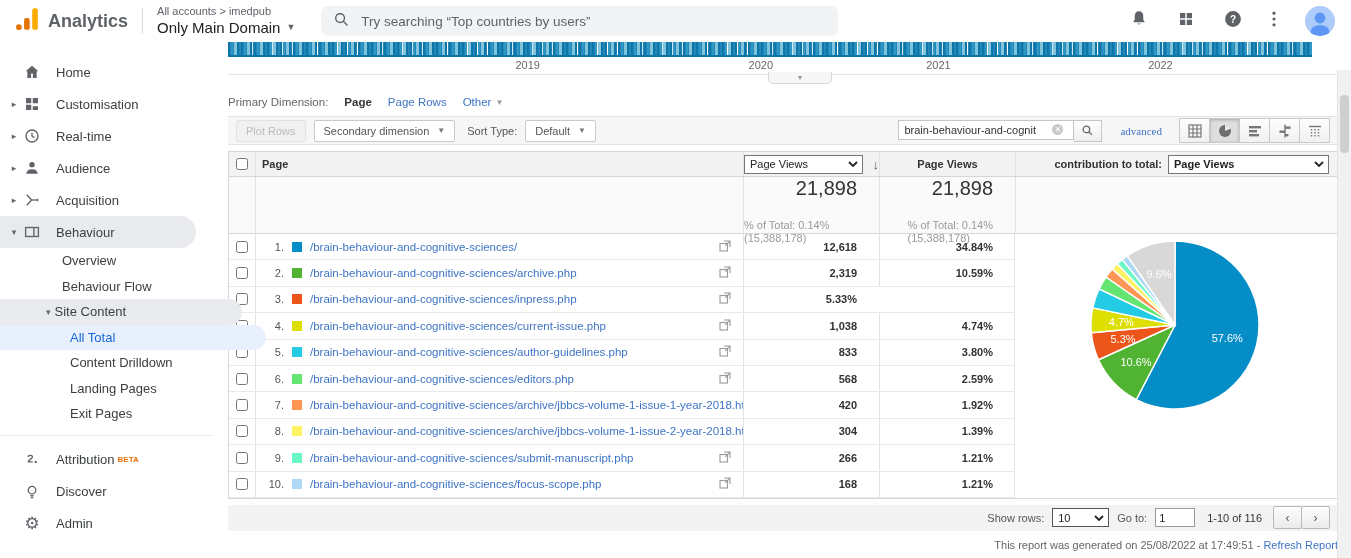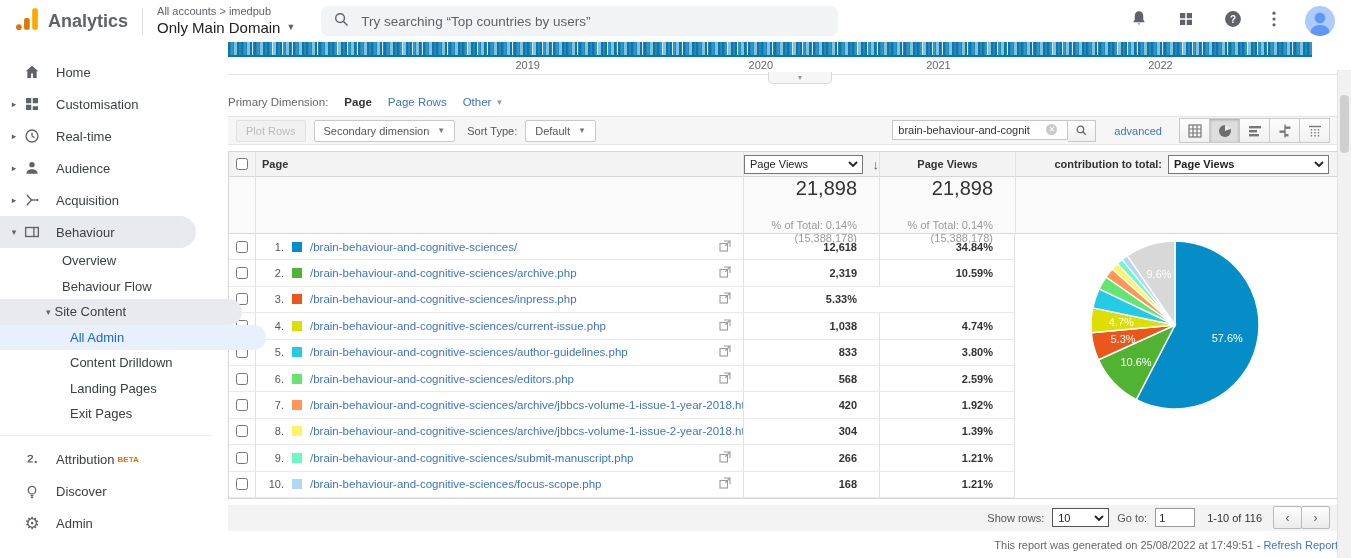--- a/index.html
+++ b/index.html
@@ -56,21 +56,21 @@
   .btn{height:20px;display:inline-flex;align-items:center;gap:8px;padding:0 9px;border:1px solid #c9c9c9;border-radius:2px;background:#fff;color:#555;font-size:11px;cursor:pointer;text-align:right;}
   .btn .chev{font-size:8px;color:#777;}
   .btn-disabled{background:#f1f1f1;border-color:#e2e2e2;color:#bbb;cursor:default;}
   .tb-label{color:#555;margin-left:4px;}
   .tb-spacer{flex:1;}
   .srch{display:flex;}
   .srch-box{width:168px;height:18px;border:1px solid #c6c6c6;background:#fff;display:flex;align-items:center;padding:0 3px;}
   .srch-box input{border:none;outline:none;width:146px;font-size:11px;color:#333;font-family:"Liberation Sans",sans-serif;background:transparent;}
   .clear-ic{width:11px;height:11px;border-radius:50%;background:#c9c9c9;color:#fff;font-size:8px;display:flex;align-items:center;justify-content:center;cursor:pointer;}
   .srch-btn{width:27px;height:20px;border:1px solid #c6c6c6;border-left:none;background:linear-gradient(#fefefe,#efefef);display:flex;align-items:center;justify-content:center;cursor:pointer;}
-  .adv{margin:0 10px;}
+  .adv{margin:0 10px;font-family:Liberation Serif, serif;}
   .vgroup{display:flex;}
   .vbtn{width:29px;height:23px;border:1px solid #c9c9c9;margin-left:-1px;background:linear-gradient(#fdfdfd,#f1f1f1);display:flex;align-items:center;justify-content:center;cursor:pointer;}
   .vbtn.active{background:#dedede;box-shadow:inset 0 1px 3px rgba(0,0,0,.25);}
   
   .gatable{margin-top:6px;border:1px solid #d6d6d6;}
   .grid5{display:grid;grid-template-columns:26px 1fr 136px 136px 322px;}
   .thead{background:#f3f3f3;border-bottom:1px solid #d6d6d6;height:24px;align-items:center;}
   .thead>div{height:100%;display:flex;align-items:center;box-sizing:border-box;}
   .bl{border-left:1px solid #e2e2e2;}
   .th-check{justify-content:center;}
@@ -78,21 +78,21 @@
   .th-sel{justify-content:center;gap:10px;}
   .th-metric{justify-content:center;font-weight:bold;color:#333;}
   .th-contrib{justify-content:flex-end;gap:6px;padding-right:8px;font-weight:bold;color:#333;}
   .sel{display:inline-flex;align-items:center;justify-content:space-between;border:1px solid #767676;background:#fff;height:17px;padding:0 4px 0 5px;font-size:11px;color:#222;cursor:pointer;}
   .sel svg{margin-left:8px;}
   .sort-ic{font-size:13px;color:#555;font-weight:bold;cursor:pointer;}
   .tsummary{background:#fafafa;border-bottom:1px solid #d6d6d6;height:56px;}
   .tsummary>div{box-sizing:border-box;height:100%;}
   .sum-cell{display:flex;flex-direction:column;justify-content:center;align-items:flex-end;padding-right:22px;}
   .sum-big{font-size:20px;color:#333;}
-  .sum-small{font-size:11px;color:#9a9a9a;margin-top:19px;text-align:right;line-height:13px;}
+  .sum-small{font-size:11px;color:#9a9a9a;margin-top:19px;line-height:13px;}
   .tbody{position:relative;}
   .trow{display:grid;grid-template-columns:26px 1fr 136px 136px;margin-right:322px;height:25.4px;border-bottom:1px solid #e9e9e9;align-items:center;}
   .trow>div{height:100%;display:flex;align-items:center;box-sizing:border-box;}
   .c-check{justify-content:center;}
   .c-check input,.th-check input{width:12px;height:12px;margin:0;}
   .c-page{gap:8px;padding:0 8px;overflow:hidden;}
   .c-page .rank{width:20px;text-align:right;color:#555;flex:none;}
   .swatch{width:10px;height:10px;flex:none;}
   .c-page a{font-size:11.5px;white-space:nowrap;}
   .c-page .sp{flex:1;}
@@ -248,21 +248,21 @@
         <span>Overview</span>
       </div>
     <div class="s-child">
         <span>Behaviour Flow</span>
       </div>
     <div class="s-child with-arrow pill pill-grey">
       <span class="tw">▾</span>
       <span>Site Content</span>
     </div>
     <div class="s-child2 pill pill-blue">
-        <span>All Admin</span>
+        <span>All Total</span>
       </div>
     <div class="s-child2">
         <span>Content Drilldown</span>
       </div>
     <div class="s-child2">
         <span>Landing Pages</span>
       </div>
     <div class="s-child2">
         <span>Exit Pages</span>
       </div>

